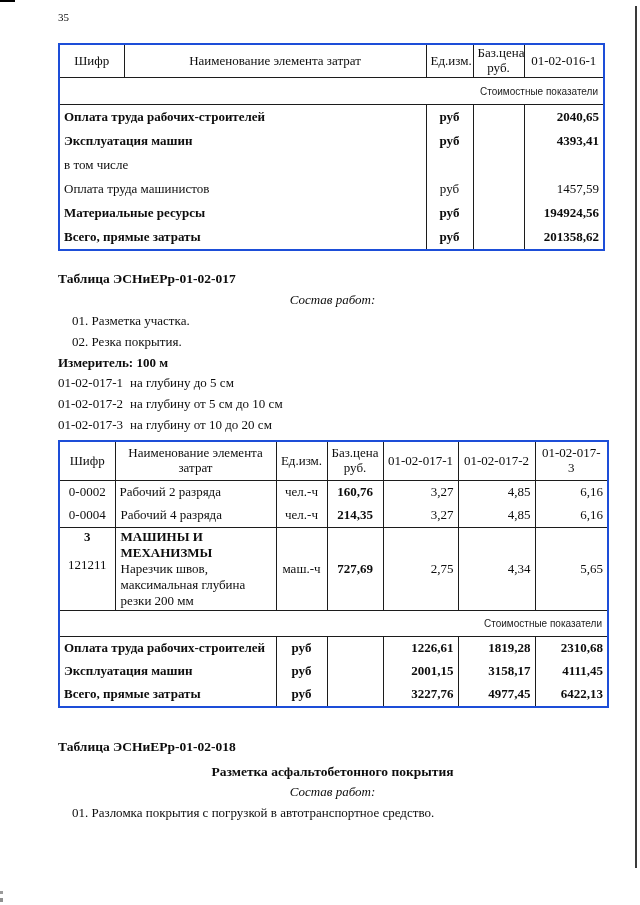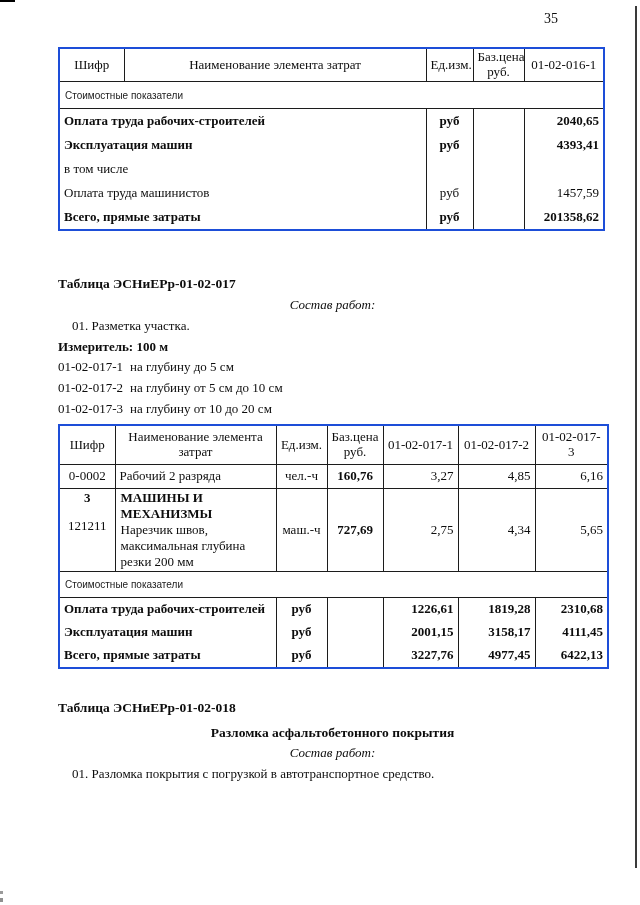--- a/index.html
+++ b/index.html
@@ -9,54 +9,54 @@
     font-family:"Liberation Serif","DejaVu Serif",serif;
     font-size:13px;line-height:1.3;
   }
   
   .scan-top{position:absolute;left:0;top:0;width:15px;height:2px;background:#000;}
   .scan-right{position:absolute;left:635px;top:6px;width:2px;height:862px;background:#3a3a3a;}
   .scan-dot-a{position:absolute;left:0;top:891px;width:3px;height:3px;background:#9a9a9a;}
   .scan-dot-b{position:absolute;left:0;top:898px;width:3px;height:4px;background:#8f8f8f;}
 
   .content{position:absolute;left:58px;top:0;width:549px;}
-  .pageno{width:500px;text-align:right;margin-top:10px;font-size:14px;}
+  .pageno{width:500px;text-align:left;margin-top:10px;font-size:11px;}
 
   
   table{border-collapse:collapse;table-layout:fixed;}
   .t{border:2px solid #1d4ed8;}
   .t th,.t td{
     border-left:1px solid #1c1c1c;border-right:1px solid #1c1c1c;
     border-top:0;border-bottom:0;
     padding:1px 4px;font-size:13px;vertical-align:middle;
     overflow:hidden;
   }
   .t th{font-weight:normal;text-align:center;line-height:1.15;border-bottom:1px solid #1c1c1c;}
   .band td{
     border-top:1px solid #1c1c1c;border-bottom:1px solid #1c1c1c;
-    text-align:left;font-family:"Liberation Sans","DejaVu Sans",sans-serif;
+    text-align:right;font-family:"Liberation Sans","DejaVu Sans",sans-serif;
     font-size:10px;padding:2px 5px;color:#222;
   }
   .name-cell{text-align:left;padding-left:9px;}
   .unit-cell{text-align:center;}
   .price-cell{text-align:center;font-weight:bold;}
   .val-cell{text-align:right;padding-right:5px;}
   .code-cell{text-align:center;}
   .b{font-weight:bold;}
   .t016{width:545px;margin-top:19px;}
   .t016 th{height:30px;}
   .t016 td{height:22px;}
   .t017{width:549px;margin-top:6px;}
   .t017 th{height:36px;}
   .t017 td{height:21px;}
   .machine-row td{border-top:1px solid #1c1c1c;border-bottom:1px solid #1c1c1c;line-height:16px;vertical-align:middle;}
   .machine-code-3{font-weight:bold;}
   .machine-code-num{margin-top:12px;}
   
-  .sec-title{font-weight:bold;margin-top:44px;font-size:13.5px;}
+  .sec-title{font-weight:bold;margin-top:19px;font-size:13.5px;}
   .sec-title.t018{margin-top:30px;}
   .sec-heading{text-align:center;font-weight:bold;margin-top:7px;font-size:13.5px;}
   .sec-work{text-align:center;font-style:italic;margin-top:4px;}
   .sec-item{margin-top:4px;padding-left:14px;}
   .sec-measurer{font-weight:bold;margin-top:4px;}
   .sec-intro{margin-top:4px;padding-left:62px;}
   .variant{display:flex;margin-top:4px;}
   .variant .vcode{width:72px;flex:0 0 72px;}
 </style>
 </head>
@@ -109,32 +109,39 @@
         <td class="unit-cell"></td>
         <td class="price-cell"></td>
         <td class="val-cell"></td>
       </tr>
       <tr style="height:20px">
         <td colspan="2" class="name-cell">Оплата труда машинистов</td>
         <td class="unit-cell">руб</td>
         <td class="price-cell"></td>
         <td class="val-cell">1457,59</td>
       </tr>
+      <tr style="height:20px">
+        <td colspan="2" class="name-cell b">Материальные ресурсы</td>
+        <td class="unit-cell b">руб</td>
+        <td class="price-cell"></td>
+        <td class="val-cell b">194924,56</td>
+      </tr>
       <tr style="height:22px">
         <td colspan="2" class="name-cell b">Всего, прямые затраты</td>
         <td class="unit-cell b">руб</td>
         <td class="price-cell"></td>
         <td class="val-cell b">201358,62</td>
       </tr>
     </tbody>
   </table>
 
   <div class="sec-title">Таблица ЭСНиЕРр-01-02-017</div>
   <div class="sec-work">Состав работ:</div>
   <div class="sec-item">01. Разметка участка.</div>
+  <div class="sec-item">02. Резка покрытия.</div>
   <div class="sec-measurer">Измеритель: 100 м</div>
   <div class="variant">
     <span class="vcode">01-02-017-1</span>
     <span>на глубину до 5 см</span>
   </div>
   <div class="variant">
     <span class="vcode">01-02-017-2</span>
     <span>на глубину от 5 см до 10 см</span>
   </div>
   <div class="variant">
@@ -166,20 +173,29 @@
     <tbody>
       <tr style="height:22px">
         <td class="code-cell">0-0002</td>
         <td class="name-cell" style="">Рабочий 2 разряда</td>
         <td class="unit-cell">чел.-ч</td>
         <td class="price-cell">160,76</td>
         <td class="val-cell">3,27</td>
         <td class="val-cell">4,85</td>
         <td class="val-cell">6,16</td>
       </tr>
+      <tr style="height:22px">
+        <td class="code-cell">0-0004</td>
+        <td class="name-cell" style="padding-left:5px">Рабочий 4 разряда</td>
+        <td class="unit-cell">чел.-ч</td>
+        <td class="price-cell">214,35</td>
+        <td class="val-cell">3,27</td>
+        <td class="val-cell">4,85</td>
+        <td class="val-cell">6,16</td>
+      </tr>
       <tr class="machine-row">
         <td class="code-cell" style="vertical-align:top">
           <div class="machine-code-3">3</div>
           <div class="machine-code-num">121211</div>
         </td>
         <td class="name-cell" style="vertical-align:top;padding-left:5px">
           <div class="b">МАШИНЫ И МЕХАНИЗМЫ</div>
           <div>Нарезчик швов, максимальная глубина резки 200 мм</div>
         </td>
         <td class="unit-cell">маш.-ч</td>
@@ -212,17 +228,17 @@
         <td class="unit-cell b">руб</td>
         <td class="price-cell"></td>
         <td class="val-cell b">3227,76</td>
         <td class="val-cell b">4977,45</td>
         <td class="val-cell b">6422,13</td>
       </tr>
     </tbody>
   </table>
 
   <div class="sec-title t018">Таблица ЭСНиЕРр-01-02-018</div>
-  <div class="sec-heading">Разломка асфальтобетонного покрытия</div>
+  <div class="sec-heading">Разметка асфальтобетонного покрытия</div>
   <div class="sec-work">Состав работ:</div>
   <div class="sec-item">01. Разломка покрытия с погрузкой в автотранспортное средство.</div>
 
 </div>
 
 </body></html>

